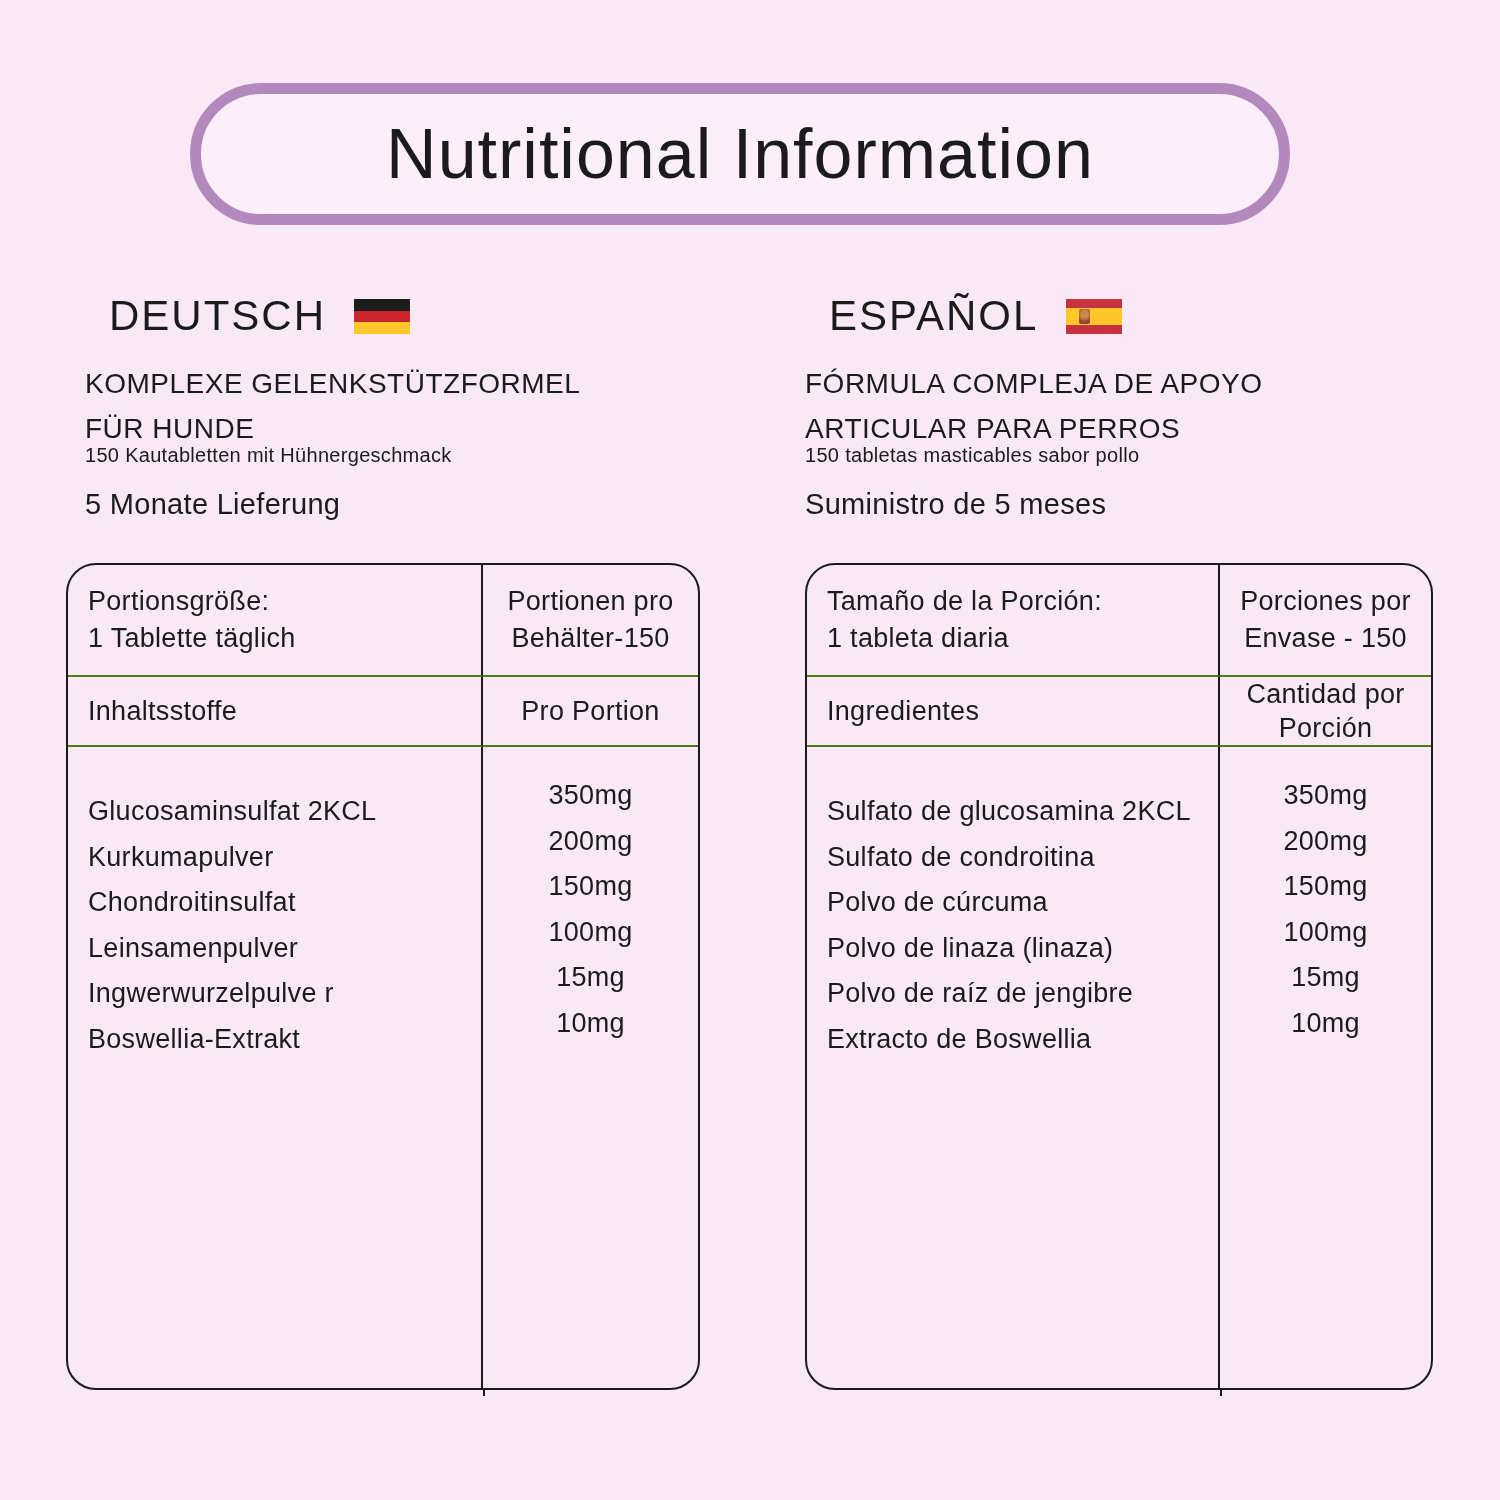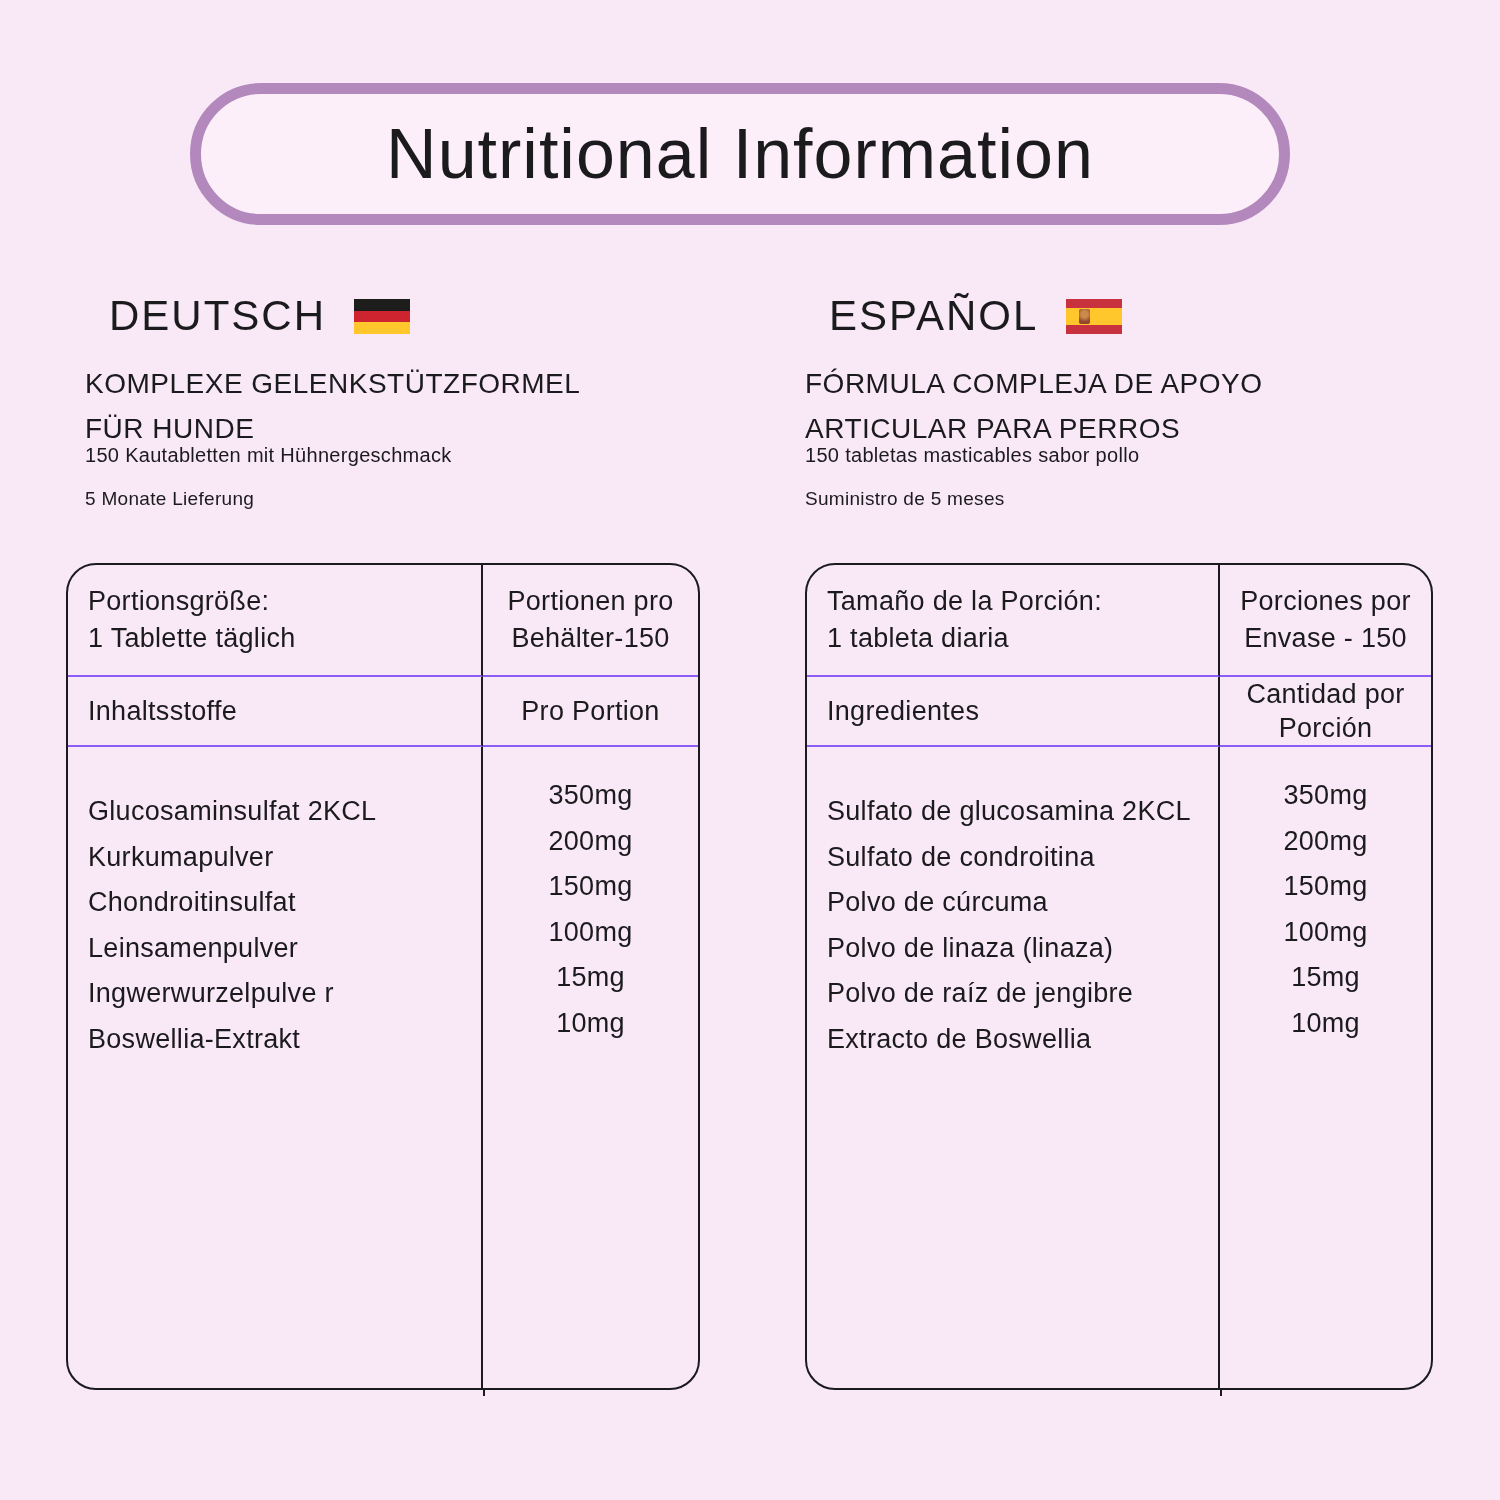--- a/index.html
+++ b/index.html
@@ -38,39 +38,39 @@
   .flag-es { background:linear-gradient(to bottom,#C8313E 0 26%,#FFC72C 26% 74%,#C8313E 74% 100%); }
   .flag-es::after {
     content:""; position:absolute; left:13px; top:10px;
     width:11px; height:15px; border-radius:2px;
     background:radial-gradient(circle at 50% 35%, #C98A4B 0 30%, #9C4A33 65%, #8A3A2B 100%);
   }
 
   .heading { position:absolute; top:69px; font-size:28px; line-height:45px; letter-spacing:0.5px; white-space:pre-line; }
   .col-de .heading { left:19px; }
   .sub1 { position:absolute; top:152px; font-size:20px; letter-spacing:0.3px; white-space:nowrap; }
-  .sub2 { position:absolute; top:196px; font-size:19px; letter-spacing:0.3px; white-space:nowrap; }
+  .sub2 { position:absolute; top:196px; font-size:29px; letter-spacing:0.3px; white-space:nowrap; }
   .col-de .sub1, .col-de .sub2 { left:19px; }
 
   
   .ntable {
     position:absolute; left:0; top:271px;
     width:100%; height:827px;
     box-sizing:border-box;
     border:2px solid #1B1A1D;
     border-radius:30px;
     display:grid;
     grid-template-rows:112px 70px 1fr;
   }
   .col-de .ntable { grid-template-columns:415px 1fr; }
   .col-es .ntable { grid-template-columns:413px 1fr; }
 
   .cell { box-sizing:border-box; font-size:27px; letter-spacing:0.3px; }
   .br { border-right:2px solid #1B1A1D; }
-  .bb { border-bottom:2px solid #8b5cf6; }
+  .bb { border-bottom:2px solid #4d7c0f; }
   .c-serv { display:flex; align-items:center; padding-left:20px; line-height:37px; white-space:pre-line; }
   .c-perc { display:flex; align-items:center; justify-content:center; text-align:center; line-height:37px; white-space:pre-line; }
   .c-ingh { display:flex; align-items:center; padding-left:20px; }
   .c-amth { display:flex; align-items:center; justify-content:center; text-align:center; line-height:34px; white-space:pre-line; }
   .body-l { padding-top:42px; padding-left:20px; }
   .body-r { padding-top:26px; }
   .irow { height:45.5px; display:flex; align-items:center; font-size:27px; letter-spacing:0.3px; white-space:nowrap; }
   .body-r .irow { justify-content:center; }
 
   .tick { position:absolute; bottom:-8px; width:2px; height:8px; background:#1B1A1D; }

